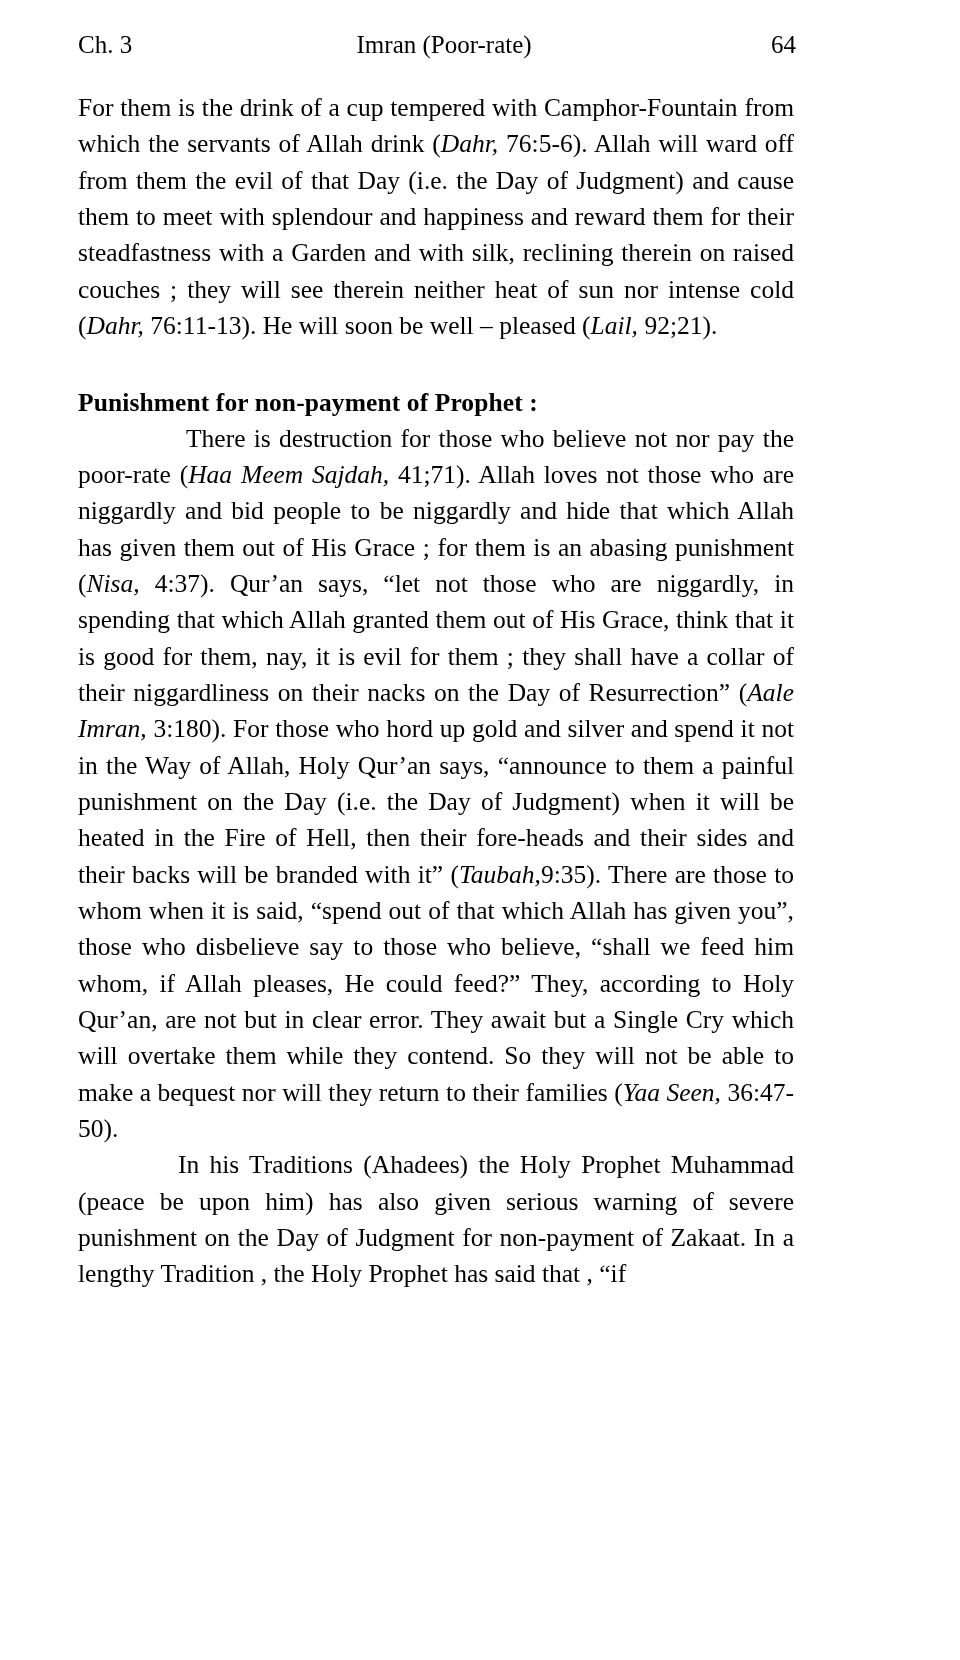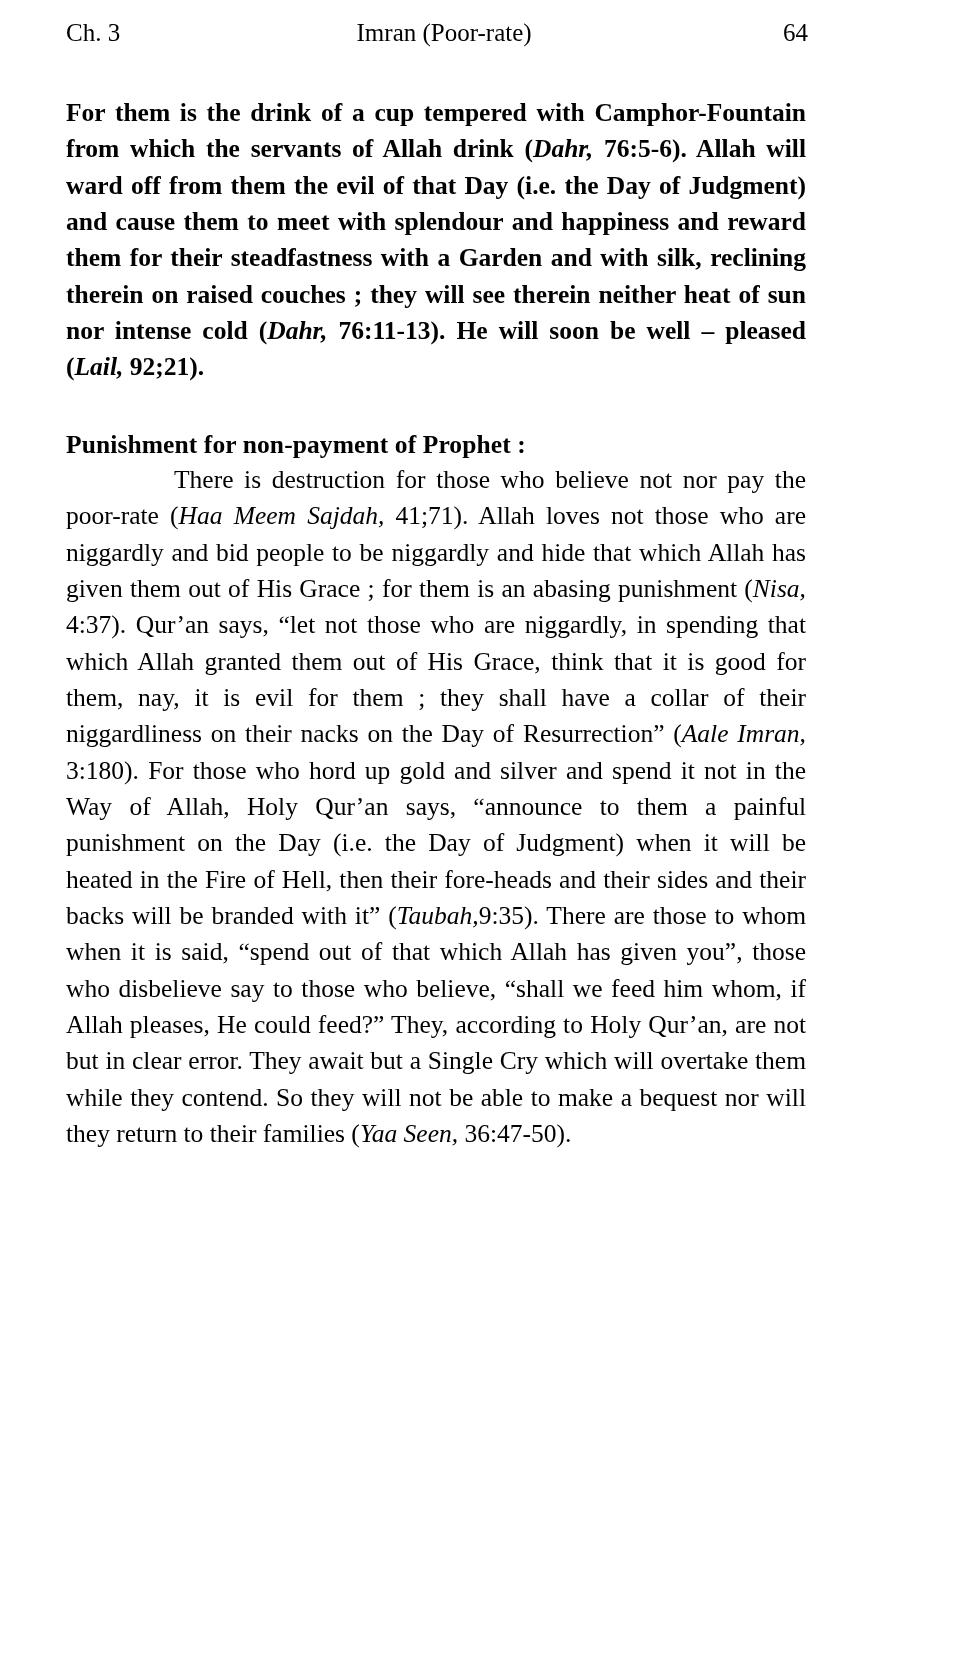--- a/index.html
+++ b/index.html
@@ -12,21 +12,21 @@
     height: 1660px;
     font-family: "Liberation Serif", serif;
     color: #000000;
     overflow: hidden;
   }
   .page {
     position: relative;
     width: 920px;
     height: 1660px;
     box-sizing: border-box;
-    padding: 4px;
+    padding: 16px;
   }
   .header {
     display: flex;
     align-items: baseline;
     margin: 0;
     padding: 14px 108px 0 62px;
     font-size: 25px;
     line-height: 1.2;
   }
   .header .hdr-chapter {
@@ -50,22 +50,21 @@
   p.body-par {
     margin: 0;
     font-size: 25.5px;
     line-height: 1.425;
     text-align: justify;
     text-justify: inter-word;
     -webkit-hyphens: none;
     hyphens: none;
   }
   p.para-top {
-    margin-top: 47px;
-    font-weight: bold;
+    margin-top: 30px;
   }
   p.indent {
     text-indent: 108px;
   }
   p.indent-small {
     text-indent: 100px;
   }
   h2.subhead {
     margin: 42px 0 0 0;
     font-size: 25.5px;
@@ -93,16 +92,17 @@
   </div>
 
   <div class="content">
 
     <p class="body-par para-top"><span>For them is the drink of a cup tempered with Camphor-Fountain from which the servants of Allah drink (</span><i>Dahr,</i><span> 76:5-6). Allah will ward off from them the evil of that Day (i.e. the Day of Judgment) and cause them to meet with splendour and happiness and reward them for their steadfastness with a Garden and with silk, reclining therein on raised couches ; they will see therein neither heat of sun nor intense cold (</span><i>Dahr,</i><span> 76:11-13). He will soon be well – pleased (</span><i>Lail,</i><span> 92;21).</span></p>
 
     <h2 class="subhead">Punishment for non-payment of Prophet :</h2>
 
     <p class="body-par indent gap-after-head"><span>There is destruction for those who believe not nor pay the poor-rate (</span><i>Haa Meem Sajdah,</i><span> 41;71). Allah loves not those who are niggardly and bid people to be niggardly and hide that which Allah has given them out of His Grace ;  for them is an abasing punishment (</span><i>Nisa,</i><span> 4:37). Qur’an says, “let not those who are niggardly, in spending that which Allah granted them out of His Grace, think that it is good for them, nay, it is evil for them ; they shall have a collar of their niggardliness on their nacks on the Day of Resurrection” (</span><i>Aale Imran,</i><span> 3:180). For those who hord up gold and silver and spend it not in the Way of Allah, Holy Qur’an  says, “announce to  them a painful punishment on the Day (i.e. the Day of  Judgment) when it will be heated in the Fire of Hell, then their fore-heads and their sides and their backs will be branded with it” (</span><i>Taubah,</i><span>9:35). There are those to whom when it is said, “spend out of that which Allah has given  you”, those who disbelieve say to those who believe,  “shall we feed him whom, if Allah pleases, He could feed?” They, according to Holy Qur’an, are not but in clear error. They await but a Single Cry which will overtake them while they contend. So they will not be able to make a bequest nor will they return to their families (</span><i>Yaa Seen,</i><span> 36:47-50).</span></p>
 
+    <p class="body-par indent-small gap-par">In his  Traditions  (Ahadees)  the  Holy  Prophet Muhammad (peace be upon him) has also given serious warning of severe punishment on the Day of Judgment for non-payment of Zakaat. In  a  lengthy  Tradition ,  the  Holy  Prophet   has said that , “if</p>
 
   </div>
 
 </div>
 
 </body></html>

